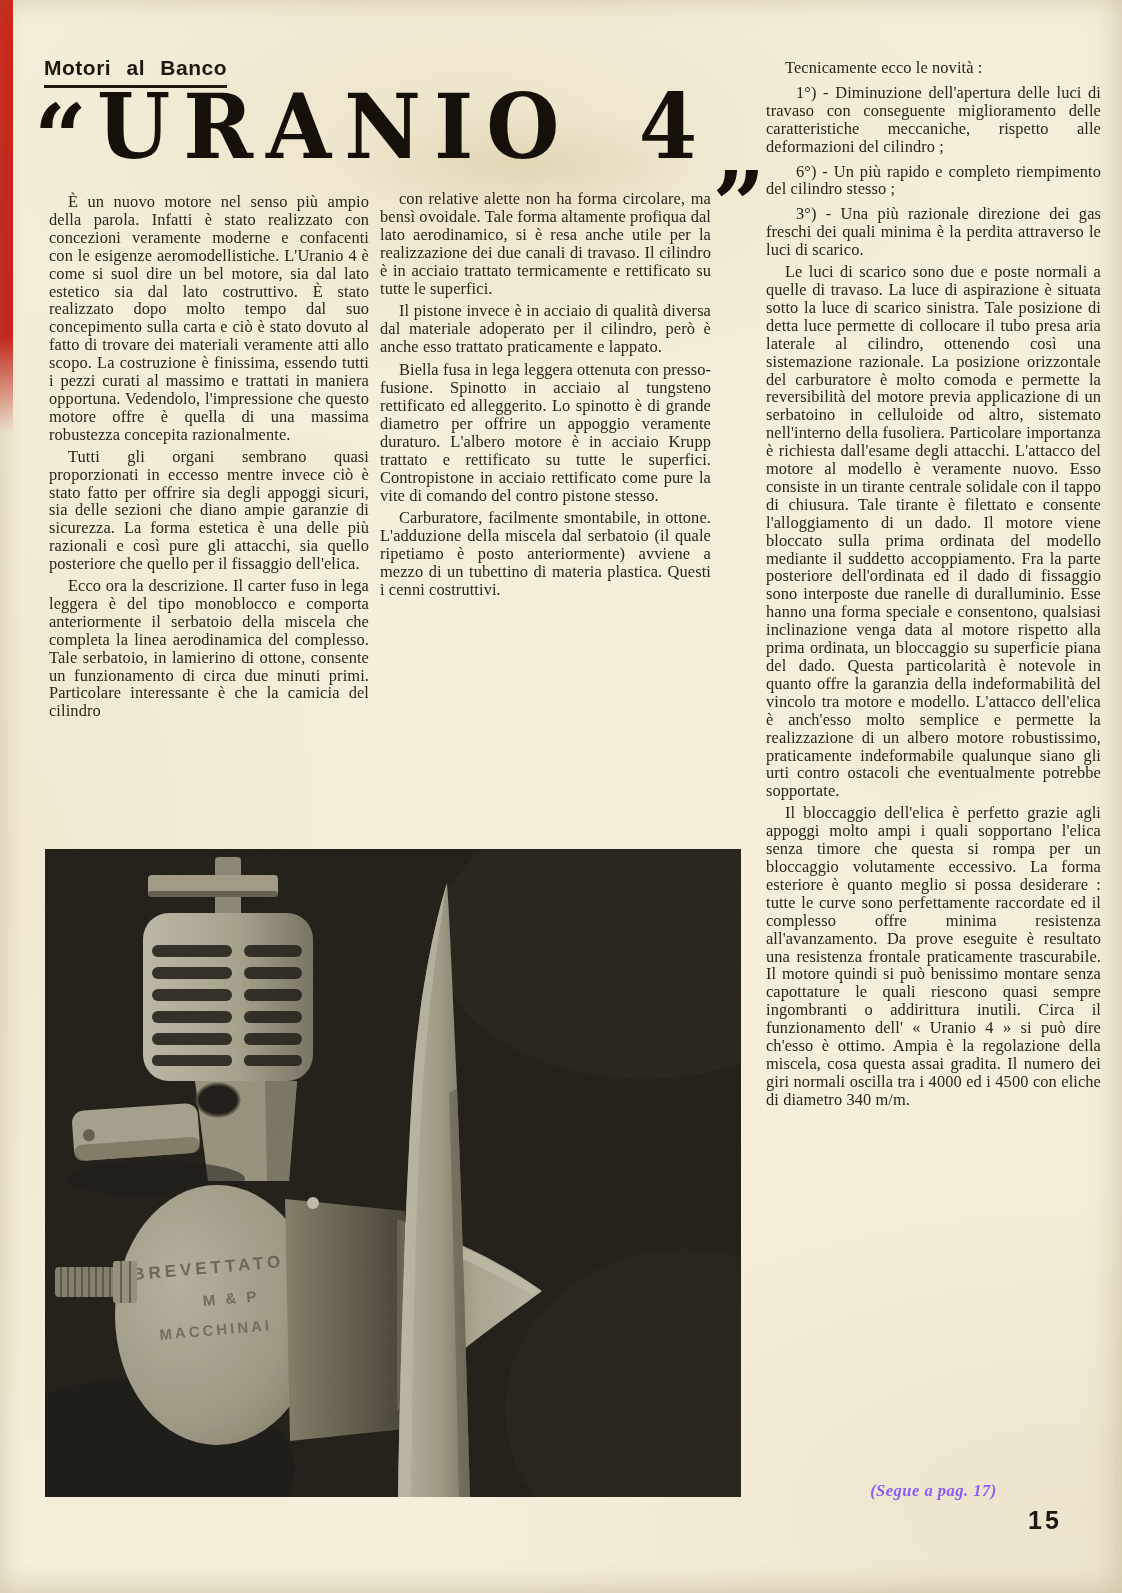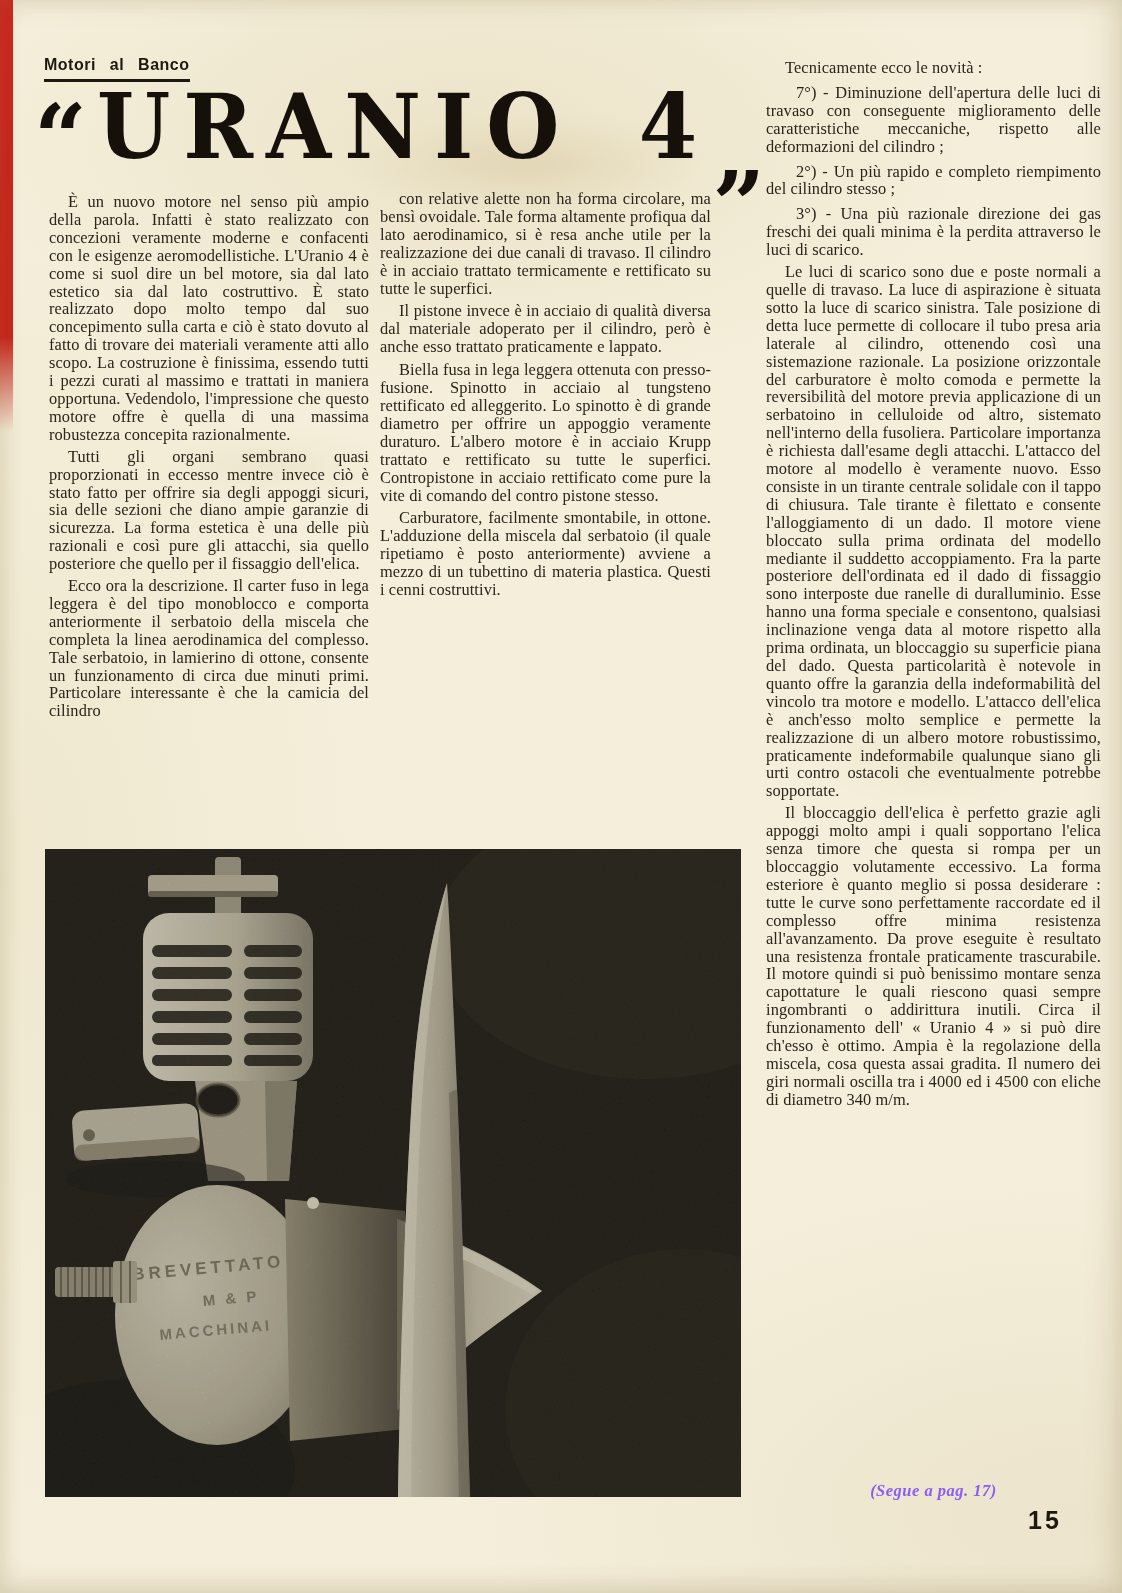--- a/index.html
+++ b/index.html
@@ -27,21 +27,21 @@
     background:radial-gradient(ellipse closest-side, rgba(205,188,142,.35), transparent 75%);
     filter:blur(6px);
   }
   .red-strip{
     position:absolute;left:0;top:0;width:13px;height:432px;
     background:linear-gradient(to bottom,#cf251d 0%,#c9241c 78%, rgba(201,36,28,0) 100%);
   }
   .section-label{
     position:absolute;left:44px;top:56px;
     font-family:"Liberation Sans", sans-serif;
-    font-weight:bold;font-size:16px;color:#1d1910;
+    font-weight:bold;font-size:21px;color:#1d1910;
     letter-spacing:.5px;word-spacing:9px;
     padding-bottom:5px;border-bottom:3px solid #1d1910;
   }
   .title{
     position:absolute;left:34px;top:82px;width:710px;
     display:flex;align-items:flex-start;
     font-family:"DejaVu Serif", serif;font-weight:bold;color:#15110a;
     white-space:nowrap;
   }
   .q-open{font-size:92px;line-height:.8;margin-top:20px;letter-spacing:-6px;}
@@ -100,22 +100,22 @@
 
 <div class="col col-mid">
   <p>con relative alette non ha forma circolare, ma bensì ovoidale. Tale forma altamente profiqua dal lato aerodinamico, si è resa anche utile per la realizzazione dei due canali di travaso. Il cilindro è in acciaio trattato termicamente e rettificato su tutte le superfici.</p>
   <p class="sp">Il pistone invece è in acciaio di qualità diversa dal materiale adoperato per il cilindro, però è anche esso trattato praticamente e lappato.</p>
   <p class="sp">Biella fusa in lega leggera ottenuta con presso-fusione. Spinotto in acciaio al tungsteno rettificato ed alleggerito. Lo spinotto è di grande diametro per offrire un appoggio veramente duraturo. L'albero motore è in acciaio Krupp trattato e rettificato su tutte le superfici. Contropistone in acciaio rettificato come pure la vite di comando del contro pistone stesso.</p>
   <p class="sp">Carburatore, facilmente smontabile, in ottone. L'adduzione della miscela dal serbatoio (il quale ripetiamo è posto anteriormente) avviene a mezzo di un tubettino di materia plastica. Questi i cenni costruttivi.</p>
 </div>
 
 <div class="col col-right">
   <p>Tecnicamente ecco le novità :</p>
-  <p class="num">7°) - Diminuzione dell'apertura delle luci di travaso con conseguente miglioramento delle caratteristiche meccaniche, rispetto alle deformazioni del cilindro ;</p>
-  <p class="num">2°) - Un più rapido e completo riempimento del cilindro stesso ;</p>
+  <p class="num">1°) - Diminuzione dell'apertura delle luci di travaso con conseguente miglioramento delle caratteristiche meccaniche, rispetto alle deformazioni del cilindro ;</p>
+  <p class="num">6°) - Un più rapido e completo riempimento del cilindro stesso ;</p>
   <p class="num">3°) - Una più razionale direzione dei gas freschi dei quali minima è la perdita attraverso le luci di scarico.</p>
   <p>Le luci di scarico sono due e poste normali a quelle di travaso. La luce di aspirazione è situata sotto la luce di scarico sinistra. Tale posizione di detta luce permette di collocare il tubo presa aria laterale al cilindro, ottenendo così una sistemazione razionale. La posizione orizzontale del carburatore è molto comoda e permette la reversibilità del motore previa applicazione di un serbatoino in celluloide od altro, sistemato nell'interno della fusoliera. Particolare importanza è richiesta dall'esame degli attacchi. L'attacco del motore al modello è veramente nuovo. Esso consiste in un tirante centrale solidale con il tappo di chiusura. Tale tirante è filettato e consente l'alloggiamento di un dado. Il motore viene bloccato sulla prima ordinata del modello mediante il suddetto accoppiamento. Fra la parte posteriore dell'ordinata ed il dado di fissaggio sono interposte due ranelle di duralluminio. Esse hanno una forma speciale e consentono, qualsiasi inclinazione venga data al motore rispetto alla prima ordinata, un bloccaggio su superficie piana del dado. Questa particolarità è notevole in quanto offre la garanzia della indeformabilità del vincolo tra motore e modello. L'attacco dell'elica è anch'esso molto semplice e permette la realizzazione di un albero motore robustissimo, praticamente indeformabile qualunque siano gli urti contro ostacoli che eventualmente potrebbe sopportate.</p>
   <p>Il bloccaggio dell'elica è perfetto grazie agli appoggi molto ampi i quali sopportano l'elica senza timore che questa si rompa per un bloccaggio volutamente eccessivo. La forma esteriore è quanto meglio si possa desiderare : tutte le curve sono perfettamente raccordate ed il complesso offre minima resistenza all'avanzamento. Da prove eseguite è resultato una resistenza frontale praticamente trascurabile. Il motore quindi si può benissimo montare senza capottature le quali riescono quasi sempre ingombranti o addirittura inutili. Circa il funzionamento dell' « Uranio 4 » si può dire ch'esso è ottimo. Ampia è la regolazione della miscela, cosa questa assai gradita. Il numero dei giri normali oscilla tra i 4000 ed i 4500 con eliche di diametro 340 m/m.</p>
 </div>
 
 <svg class="photo" viewBox="0 0 696 648" aria-hidden="true">
   <defs>
     <linearGradient id="gMetal" x1="0" y1="0" x2="1" y2="0">
       <stop offset="0" stop-color="#e6dfc9"></stop>
       <stop offset="0.55" stop-color="#c9c1a8"></stop>

